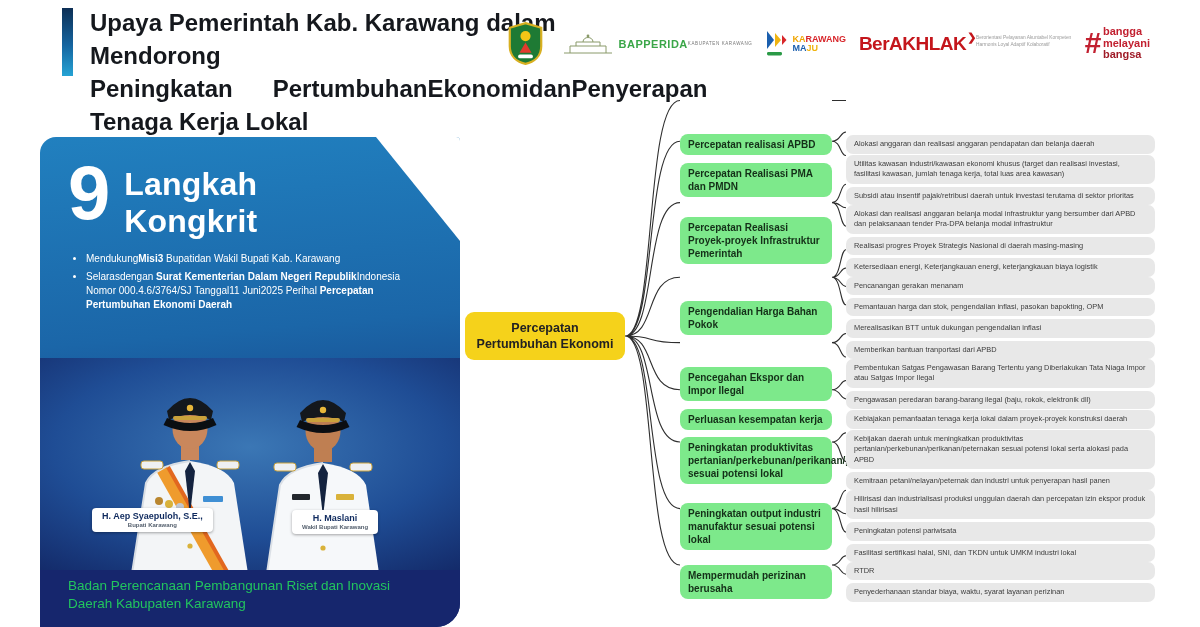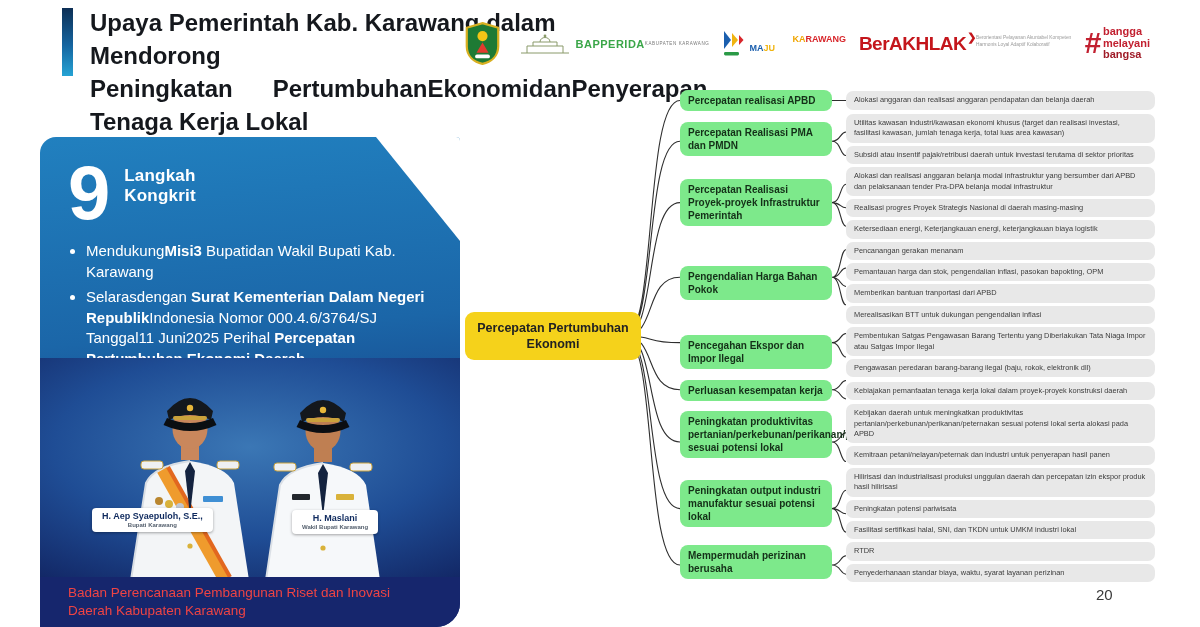--- a/index.html
+++ b/index.html
@@ -15,21 +15,21 @@
   .title { position:absolute; left:90px; top:7px; width:580px;
     font-size:24px; font-weight:600; color:#15181d; line-height:1.37; }
   .title .l2 { white-space:pre; }
 
   .logos { position:absolute; top:22px; right:50px; display:flex; align-items:center; gap:13px; }
   .logo { display:flex; align-items:center; line-height:1; }
   .bapperida-name { font-size:11px; font-weight:800; color:#3aa648; letter-spacing:.5px; margin-top:1px;}
   .bapperida-sub { font-size:4.5px; color:#777; letter-spacing:.6px; margin-top:1px;}
   .kmaju { display:flex; align-items:center; gap:3px; }
   .kmaju-text { display:flex; flex-direction:column; }
-  .kmaju-l1 { font-size:9px; font-weight:800;margin-left:43px; }
+  .kmaju-l1 { font-size:9px; font-weight:800; }
   .kmaju-l1 .c1{color:#f0a500;} .kmaju-l1 .c2{color:#d8262b;}
   .kmaju-l2 { font-size:9px; font-weight:800; }
   .kmaju-l2 .c1{color:#1b5fae;} .kmaju-l2 .c2{color:#f0b410;}
   .berakhlak { align-items:flex-start; }
   .berakhlak-title { font-size:19px; font-weight:800; color:#c4161c; letter-spacing:-.5px; display:flex; align-items:flex-start;}
   .berakhlak-arrow { font-size:11px; margin-left:1px; color:#c4161c; transform:translateY(-2px); }
   .berakhlak-sub { font-size:4.8px; color:#9a9a9a; line-height:1.5; }
   .bangga { flex-direction:row; gap:2px; align-items:center; }
   .bangga-hash { font-size:30px; font-weight:900; color:#c22030; font-style:italic; }
   .bangga-words { display:flex; flex-direction:column; }
@@ -38,49 +38,49 @@
 
   
   .card { position:absolute; left:40px; top:137px; width:420px; height:490px;
     border-radius:16px 4px 24px 0;
     background:linear-gradient(175deg,#2180bf 0%,#1b66a8 40%,#143076 78%,#12246b 100%);
     overflow:hidden; }
   .card-cut { position:absolute; top:0; right:0; width:84px; height:104px; background:#ffffff;
     clip-path:polygon(0 0,100% 0,100% 100%); z-index:6; }
   .num-row { display:flex; padding:20px 24px 0 28px; color:#fff; }
   .big-num { font-size:76px; font-weight:800; line-height:.95; }
-  .card-heading { font-size:17px; font-weight:800; margin:9px 0 0 14px; line-height:1.15; letter-spacing:.2px;}
-  .bullets { color:#fff; font-size:15px; line-height:1.37; margin:12px 0 0 0;
+  .card-heading { font-size:32px; font-weight:800; margin:9px 0 0 14px; line-height:1.15; letter-spacing:.2px;}
+  .bullets { color:#fff; font-size:10px; line-height:1.37; margin:12px 0 0 0;
     padding:0 30px 0 46px; }
   .bullets li { margin-bottom:5px; }
   .bullets b { font-weight:800; }
 
   .photo-area { position:absolute; left:0; bottom:47px; width:100%; height:222px;
     background:radial-gradient(85% 75% at 50% 40%, #3b77b5 0%, #1f4d95 55%, #122664 100%); }
   .photo-area svg { position:absolute; inset:0; }
   .tag { position:absolute; background:#fff; border-radius:4px; padding:3px 10px 4px;
     text-align:center; box-shadow:0 1px 3px rgba(0,0,0,.35); z-index:3;}
   .tag .n { font-size:9px; font-weight:800; color:#0f2a5e; line-height:1.2; }
   .tag .t { font-size:6px; color:#55606e; font-weight:700; }
   .tag1 { left:52px; top:150px; }
   .tag2 { left:252px; top:152px; }
 
-  .card-footer { position:absolute; left:0; bottom:0; width:100%; height:50px;
-    background:#16266d; color:#ef4444; font-size:13.5px; line-height:1.3;
+  .card-footer { position:absolute; left:0; bottom:0; width:100%; height:57px;
+    background:#16266d; color:#22c55e; font-size:13.5px; line-height:1.3;
     padding:7px 26px 0 28px; z-index:5; }
 
   
   .mindmap { position:absolute; left:455px; top:88px; width:700px; height:496px; }
   .connectors { position:absolute; inset:0; width:100%; height:100%; z-index:0; }
   .mm-flex { position:absolute; inset:0; display:flex; z-index:1; }
   .root-col { width:225px; display:flex; align-items:center; }
-  .root { margin-left:10px; width:176px; background:#f5d21b; border-radius:9px;
+  .root { margin-left:10px; width:160px; background:#f5d21b; border-radius:9px;
     padding:8px 10px; font-size:12.5px; font-weight:700; color:#222;
     text-align:center; line-height:1.3; }
-  .branches { flex:1; display:flex; flex-direction:column; justify-content:space-between; padding:2px 0; }
+  .branches { flex:1; display:flex; flex-direction:column; padding:2px 0;margin-top:44px; }
   .branch { display:flex; align-items:center; }
   .topic { width:152px; flex:0 0 152px; background:#7de98b; border-radius:8px;
     padding:4px 8px; font-size:10px; font-weight:700; color:#143018; line-height:1.3; }
   .details { flex:1; margin-left:14px; display:flex; flex-direction:column; gap:3px; justify-content:center; }
   .detail { background:#e8e8e8; border-radius:7px; padding:4px 8px;
     font-size:7.4px; color:#3c3c3c; line-height:1.4; }
 
   .page-number { position:absolute; left:1096px; top:586px; font-size:15px; color:#3a3a3a; }
 </style>
 </head>
@@ -249,22 +249,22 @@
           <div class="detail">Realisasi progres Proyek Strategis Nasional di daerah masing-masing</div>
           <div class="detail">Ketersediaan energi, Keterjangkauan energi, keterjangkauan biaya logistik</div>
         </div>
       </div>
 
       <div class="branch">
         <div class="topic">Pengendalian Harga Bahan Pokok</div>
         <div class="details">
           <div class="detail">Pencanangan gerakan menanam</div>
           <div class="detail">Pemantauan harga dan stok, pengendalian inflasi, pasokan bapokting, OPM</div>
+          <div class="detail">Merealisasikan BTT untuk dukungan pengendalian inflasi</div>
           <div class="detail">Memberikan bantuan tranportasi dari APBD</div>
-          <div class="detail">Merealisasikan BTT untuk dukungan pengendalian inflasi</div>
         </div>
       </div>
 
       <div class="branch">
         <div class="topic">Pencegahan Ekspor dan Impor Ilegal</div>
         <div class="details">
           <div class="detail">Pembentukan Satgas Pengawasan Barang Tertentu yang Diberlakukan Tata Niaga Impor atau Satgas Impor Ilegal</div>
           <div class="detail">Pengawasan peredaran barang-barang ilegal (baju, rokok, elektronik dll)</div>
         </div>
       </div>

